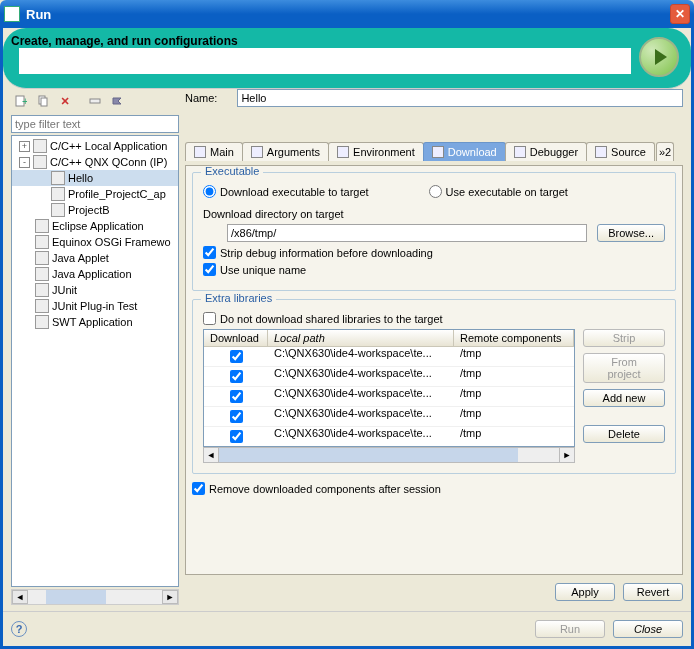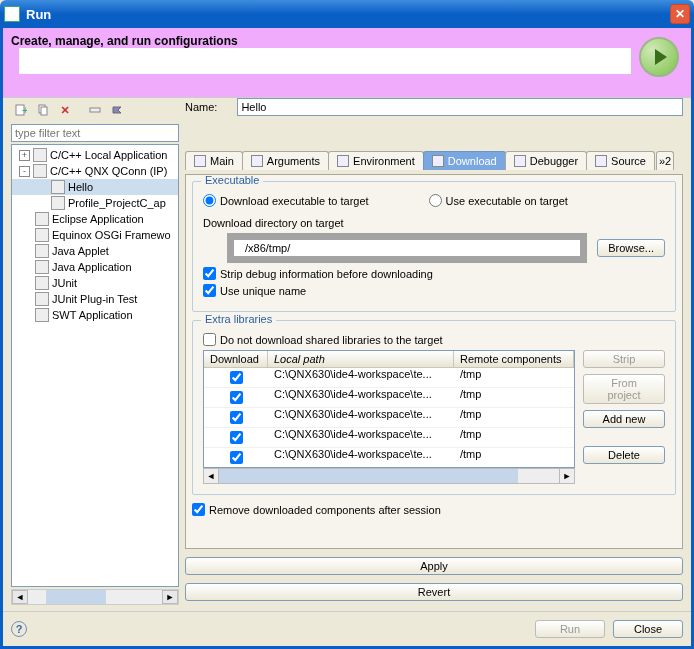--- a/index.html
+++ b/index.html
@@ -5,21 +5,21 @@
   * { box-sizing: border-box; font-family: Tahoma, Arial, sans-serif; font-size: 11px; }
   body { margin: 0; padding: 0; background: #ece9d8; width: 694px; height: 649px; overflow: hidden; }
 
   .titlebar { background: linear-gradient(to bottom, #3c8cde 0%, #0a5fc4 50%, #0a5fc4 100%); height: 28px; display: flex; align-items: center; padding: 0 4px; color: #fff; border-top-left-radius: 6px; border-top-right-radius: 6px; }
   .titlebar .icon { width: 16px; height: 16px; margin-right: 6px; background: #fff; display:inline-block; border:1px solid #3a7; position:relative;}
   .titlebar .title { font-weight: bold; flex: 1; font-size: 13px; }
   .titlebar .close { width: 20px; height: 20px; background: #e55b3c; border: 1px solid #c74830; border-radius: 3px; display:flex; align-items:center; justify-content:center; color:#fff; font-weight:bold; font-size:12px;}
 
   .window-body { border: 3px solid #0a5fc4; border-top: none; height: 621px; background:#ece9d8; display:flex; flex-direction:column;}
 
-  .header-area { background:#f0abfc; border-bottom:1px solid #ccc; padding:6px 8px 17px 8px; display:flex; align-items:center;}
+  .header-area { background:#14b8a6; border-bottom:1px solid #ccc; padding:6px 8px 8px 8px; display:flex; align-items:center;border-radius:23px;}
   .header-area .hdr-text { font-weight:bold; font-size:12px; flex:1;}
   .run-circle { width:40px; height:40px; border-radius:50%; background: radial-gradient(circle at 30% 30%, #cfe9b7, #7fc24a); border:2px solid #9cb58a; display:flex; align-items:center; justify-content:center; margin-left:auto; margin-right:4px;}
   .run-circle .tri { width:0; height:0; border-left:12px solid #3a6e1a; border-top:8px solid transparent; border-bottom:8px solid transparent; margin-left:3px;}
 
   .banner-blank { height: 26px; background:#fff; margin:0 8px 6px 8px;}
 
   .main-area { flex:1; display:flex; padding:0 8px 6px 8px; gap:6px; min-height:0;}
 
   .left-pane { width:168px; display:flex; flex-direction:column;}
   .toolbar { display:flex; gap:2px; padding:2px 0;}
@@ -45,40 +45,40 @@
   .tab.active { background:#7aa7e0; color:#fff; border-color:#6a95c9;}
   .tab .ticon{width:12px; height:12px; border:1px solid #888; display:inline-block; background:#eef;}
   .tab-overflow{width:18px; text-align:center; margin-left:2px; padding:3px 2px; background:#f6f4ec; border:1px solid #aca899; border-bottom:none; border-top-left-radius:3px; border-top-right-radius:3px;}
 
   .tab-content { flex:1; border:1px solid #aca899; background:#f6f4ec; padding:6px; overflow:auto;}
   .groupbox { border:1px solid #b9cfde; border-radius:2px; margin-bottom:8px; padding:8px 10px 10px 10px; position:relative;}
   .groupbox-title { position:absolute; top:-8px; left:8px; background:#f6f4ec; padding:0 4px; color:#2a5fa4;}
   .row { display:flex; align-items:center; gap:10px; margin:4px 0;}
   .radio, .check { display:flex; align-items:center; gap:4px;}
   .radio input, .check input { margin:0;}
-  .field-input { border:7px solid #a3a3a3; padding:2px 11px; background:#fff;}
+  .field-input { border:1px solid #a3a3a3; padding:2px 3px; background:#fff;}
   .btn { border:1px solid #7f9db9; background:linear-gradient(#fff,#ece9d8); padding:2px 10px; border-radius:3px; min-width:60px; text-align:center;}
   .btn.disabled{ color:#999; border-color:#bbb;}
 
   .libs-area { display:flex; gap:8px;}
   .libs-table { flex:1; }
   .table-wrap { border:1px solid #7f9db9; background:#fff; height:118px; overflow:hidden;}
   .thead { display:flex; background:linear-gradient(#fff,#e8e4d4); border-bottom:1px solid #cbc7b8;}
   .th { padding:2px 6px; border-right:1px solid #cbc7b8;}
   .th.c1{width:64px;} .th.c2{flex:1;font-style:italic;} .th.c3{width:120px;}
   .tbody { }
   .tr { display:flex; border-bottom:1px solid #f0f0f0;}
   .td.c1{width:64px; text-align:center;} .td.c2{flex:1; overflow:hidden; text-overflow:ellipsis; white-space:nowrap; padding-left:6px;} .td.c3{width:120px; padding-left:6px;}
   .table-scroll{ height:16px; display:flex;}
   .table-scroll .arr{width:16px; height:16px; background:#eee; border:1px solid #bbb; text-align:center; font-size:9px; line-height:14px;}
   .table-scroll .track{flex:1; background:#eee; position:relative; border-top:1px solid #bbb; border-bottom:1px solid #bbb;}
   .table-scroll .thumb{position:absolute; height:100%; background:#c6d6ea;}
   .libs-buttons { display:flex; flex-direction:column; gap:6px; width:82px;}
 
-  .bottom-buttons{ display:flex; gap:8px; justify-content:flex-end; padding:4px 0;flex-direction:column;}
+  .bottom-buttons{ display:flex; gap:8px; justify-content:flex-end; padding:4px 0;}
 
   .footer { border-top:1px solid #ccc; padding:8px; display:flex; align-items:center;}
   .help-icon { width:16px; height:16px; border:1px solid #6a90c2; border-radius:50%; color:#3a6ab0; display:flex; align-items:center; justify-content:center; font-weight:bold;}
   .footer .btns { margin-left:auto; display:flex; gap:8px;}
 
   svg.glyph{width:12px; height:12px;}
 </style>
 </head>
 <body>
 
@@ -149,20 +149,26 @@
             <span class="inset" style="width: 18px;"></span>
             <span style="width: 13px; display: inline-block;"></span>
             <span class="node-icon"></span>
             <span>Hello</span>
           </div>
           <div class="tree-node">
             <span class="inset" style="width: 18px;"></span>
             <span style="width: 13px; display: inline-block;"></span>
             <span class="node-icon"></span>
             <span>Profile_ProjectC_ap</span>
+          </div>
+          <div class="tree-node">
+            <span class="inset" style="width: 18px;"></span>
+            <span style="width: 13px; display: inline-block;"></span>
+            <span class="node-icon"></span>
+            <span>ProjectB</span>
           </div>
           <div class="tree-node">
             <span class="inset" style="width: 2px;"></span>
             <span style="width: 13px; display: inline-block;"></span>
             <span class="node-icon"></span>
             <span>Eclipse Application</span>
           </div>
           <div class="tree-node">
             <span class="inset" style="width: 2px;"></span>
             <span style="width: 13px; display: inline-block;"></span>
@@ -354,17 +360,17 @@
         <div class="btn">Apply</div>
         <div class="btn">Revert</div>
       </div>
     </div>
   </div>
 
   <div class="footer">
     <div class="help-icon">?</div>
     <div class="btns">
       <div class="btn disabled" style="min-width:70px;">Run</div>
-      <div class="btn" style="min-width:70px;">Close</div>
+      <div class="btn" style="min-width:70px;font-style:italic;">Close</div>
     </div>
   </div>
 
 </div>
 
 </body></html>

